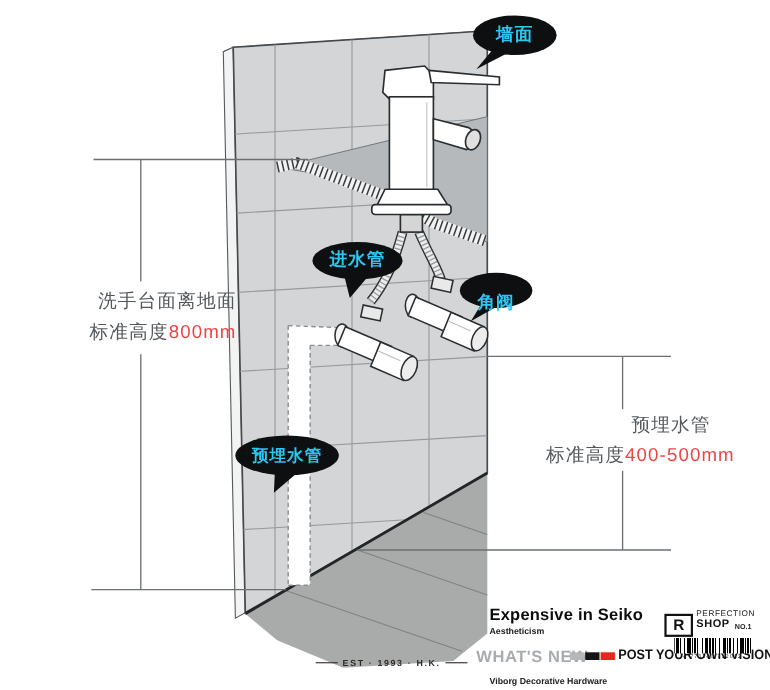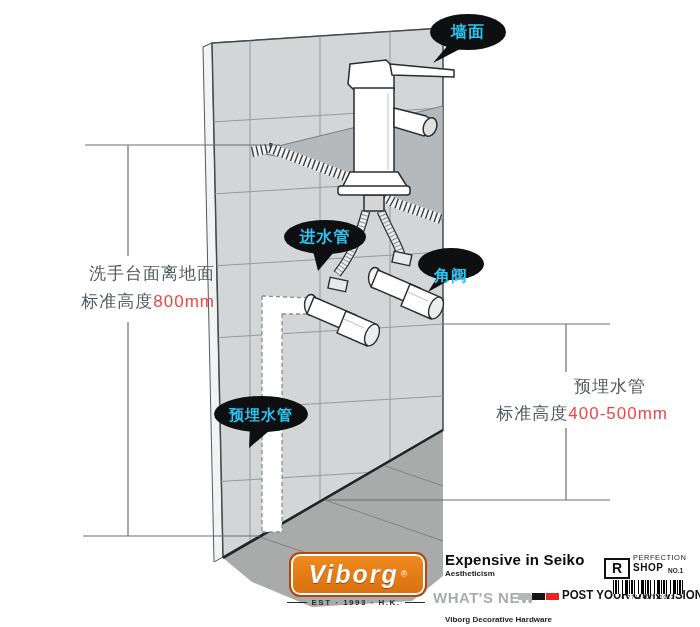--- a/index.html
+++ b/index.html
@@ -192,24 +192,20 @@
   <div class="ov dim-text" style="left:55px;top:264px;width:160px;">洗手台面离地面</div>
   <div class="ov dim-text" style="left:55px;top:292px;width:160px;">
     <span>标准高度</span><span class="dim-value">800mm</span>
   </div>
 
   <div class="ov dim-text" style="left:486px;top:377px;width:160px;">预埋水管</div>
   <div class="ov dim-text" style="left:468px;top:404px;width:200px;">
     <span>标准高度</span><span class="dim-value">400-500mm</span>
   </div>
 
-  <div class="ov viborg-logo">
-    <span class="viborg-word">Viborg</span>
-      <span class="viborg-reg">®</span>
-  </div>
   <div class="ov est-row">
     <span class="rule"></span>
     <span class="est-text">EST · 1993 · H.K.</span>
     <span class="rule"></span>
   </div>
 
   <div class="ov slogan-main">Expensive in Seiko</div>
   <div class="ov slogan-sub1">Aestheticism</div>
   <div class="ov slogan-sub2">Viborg Decorative Hardware</div>
 

